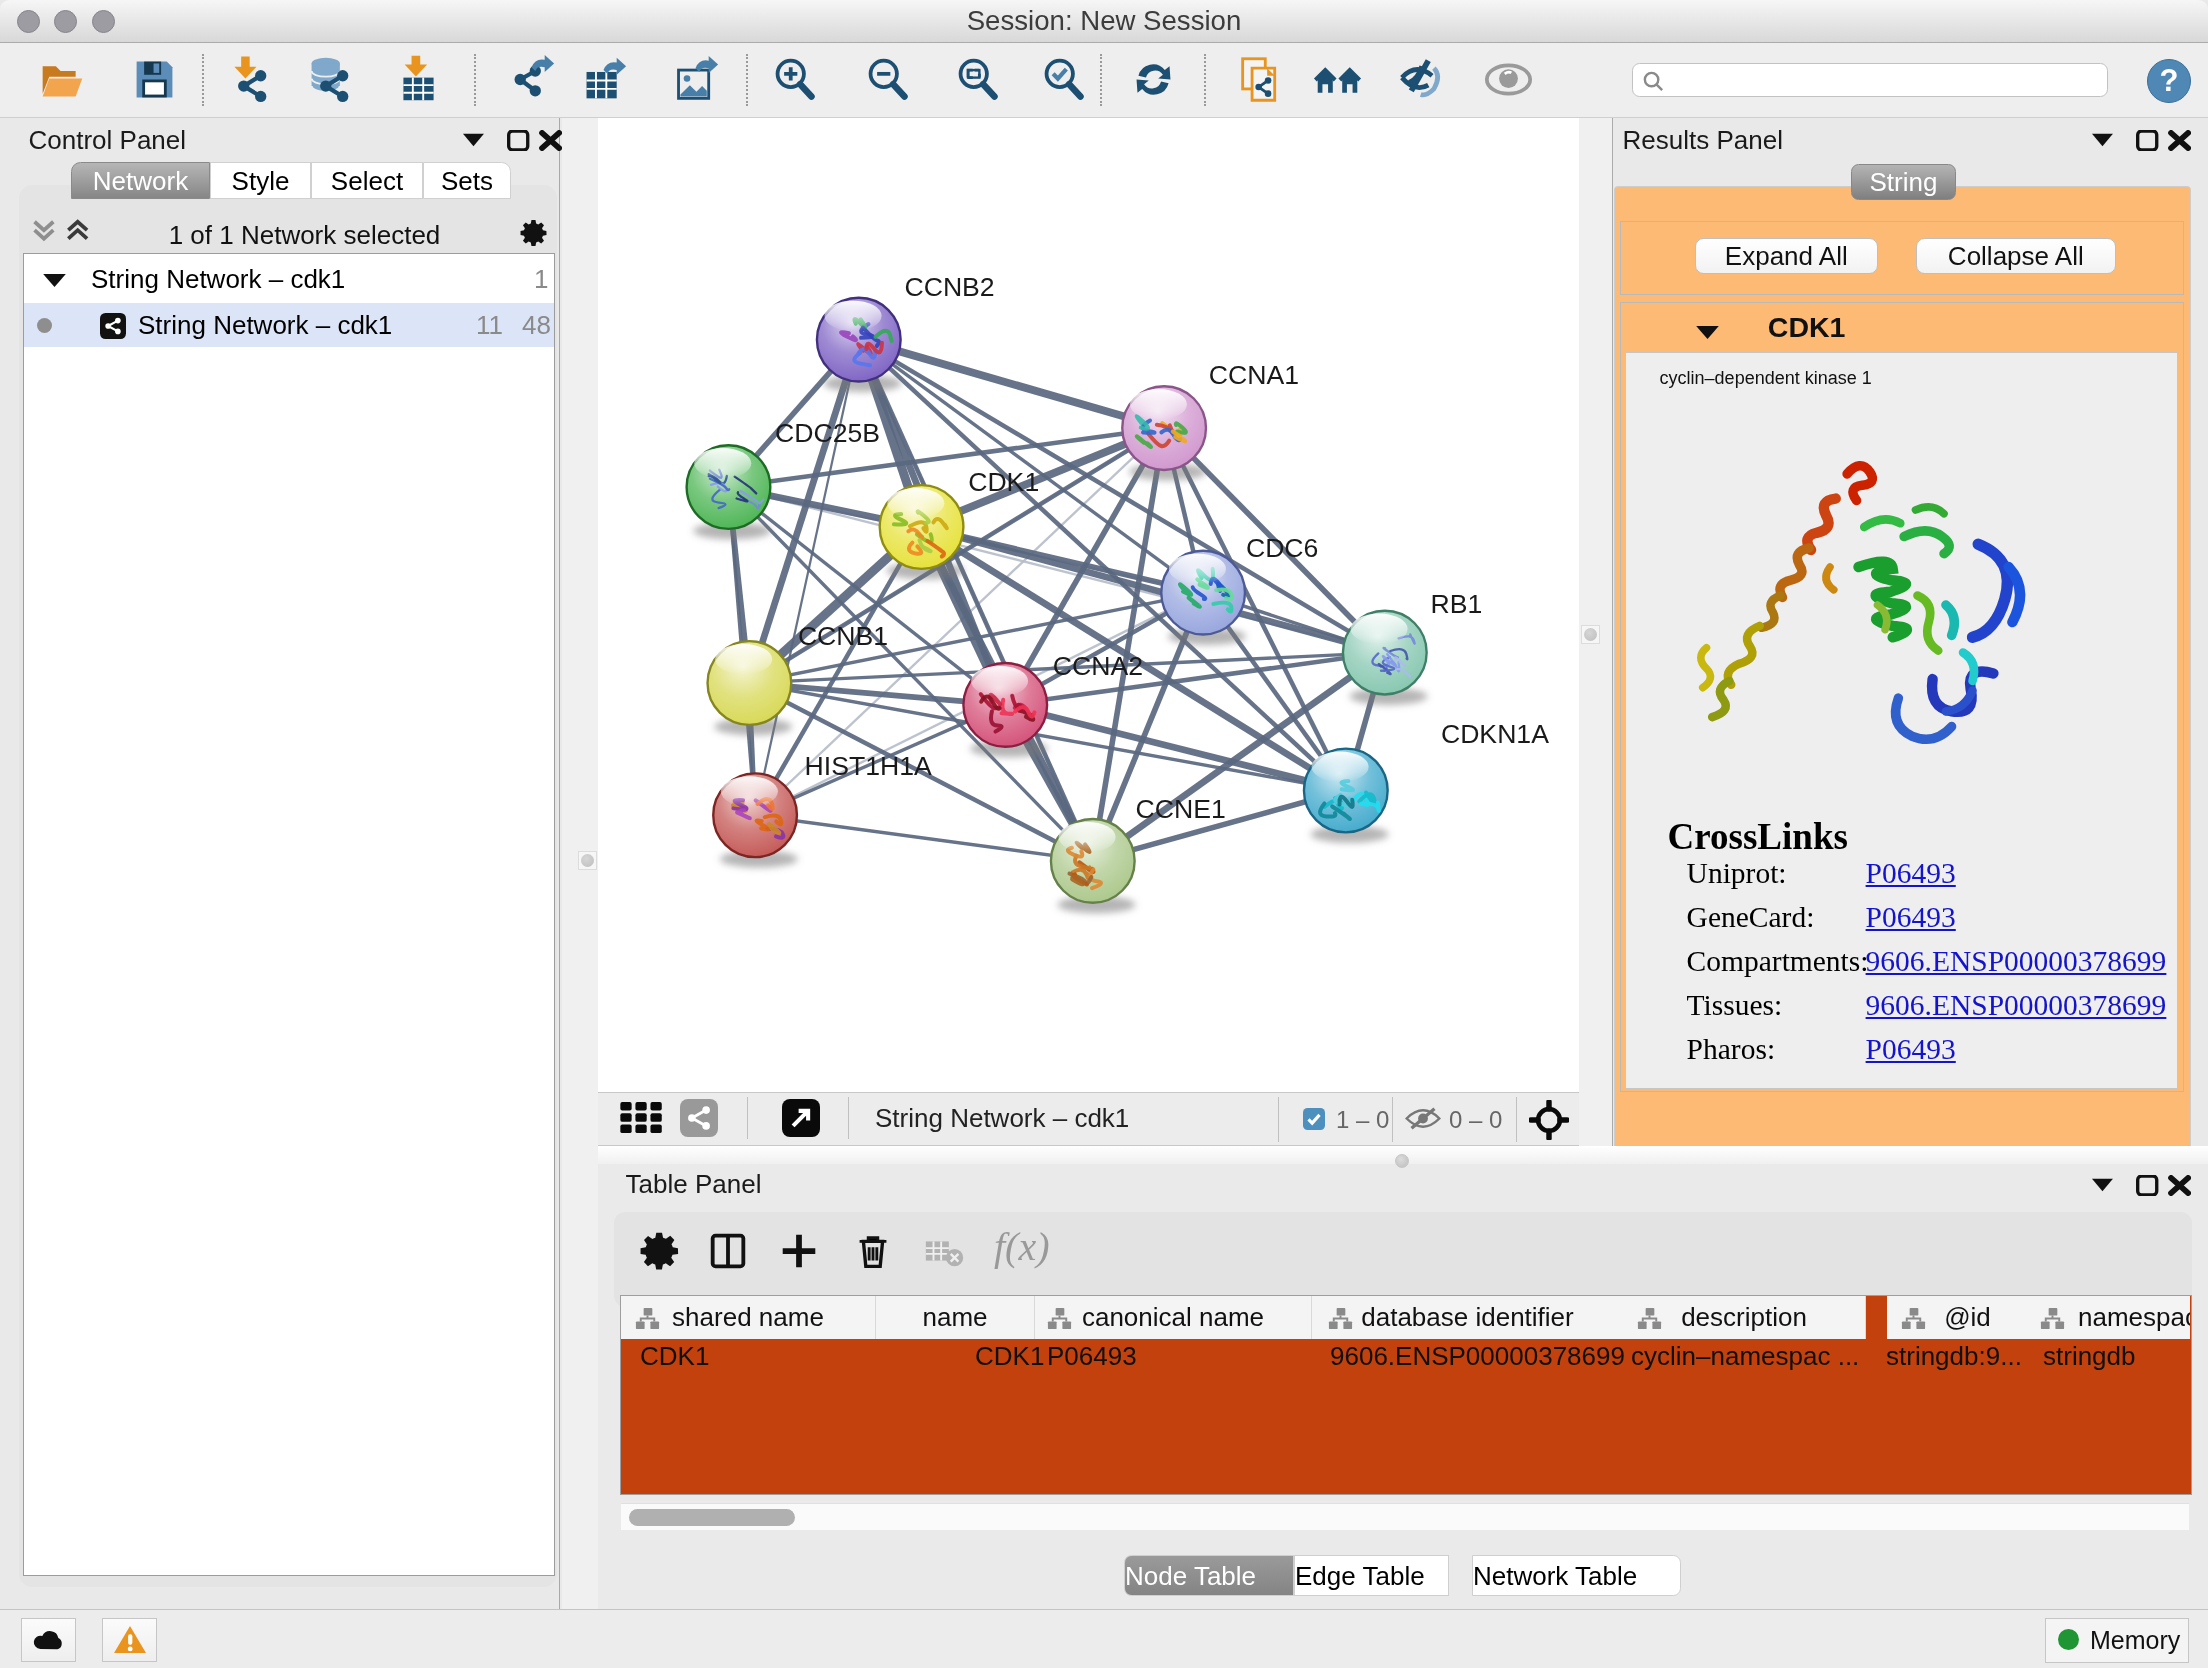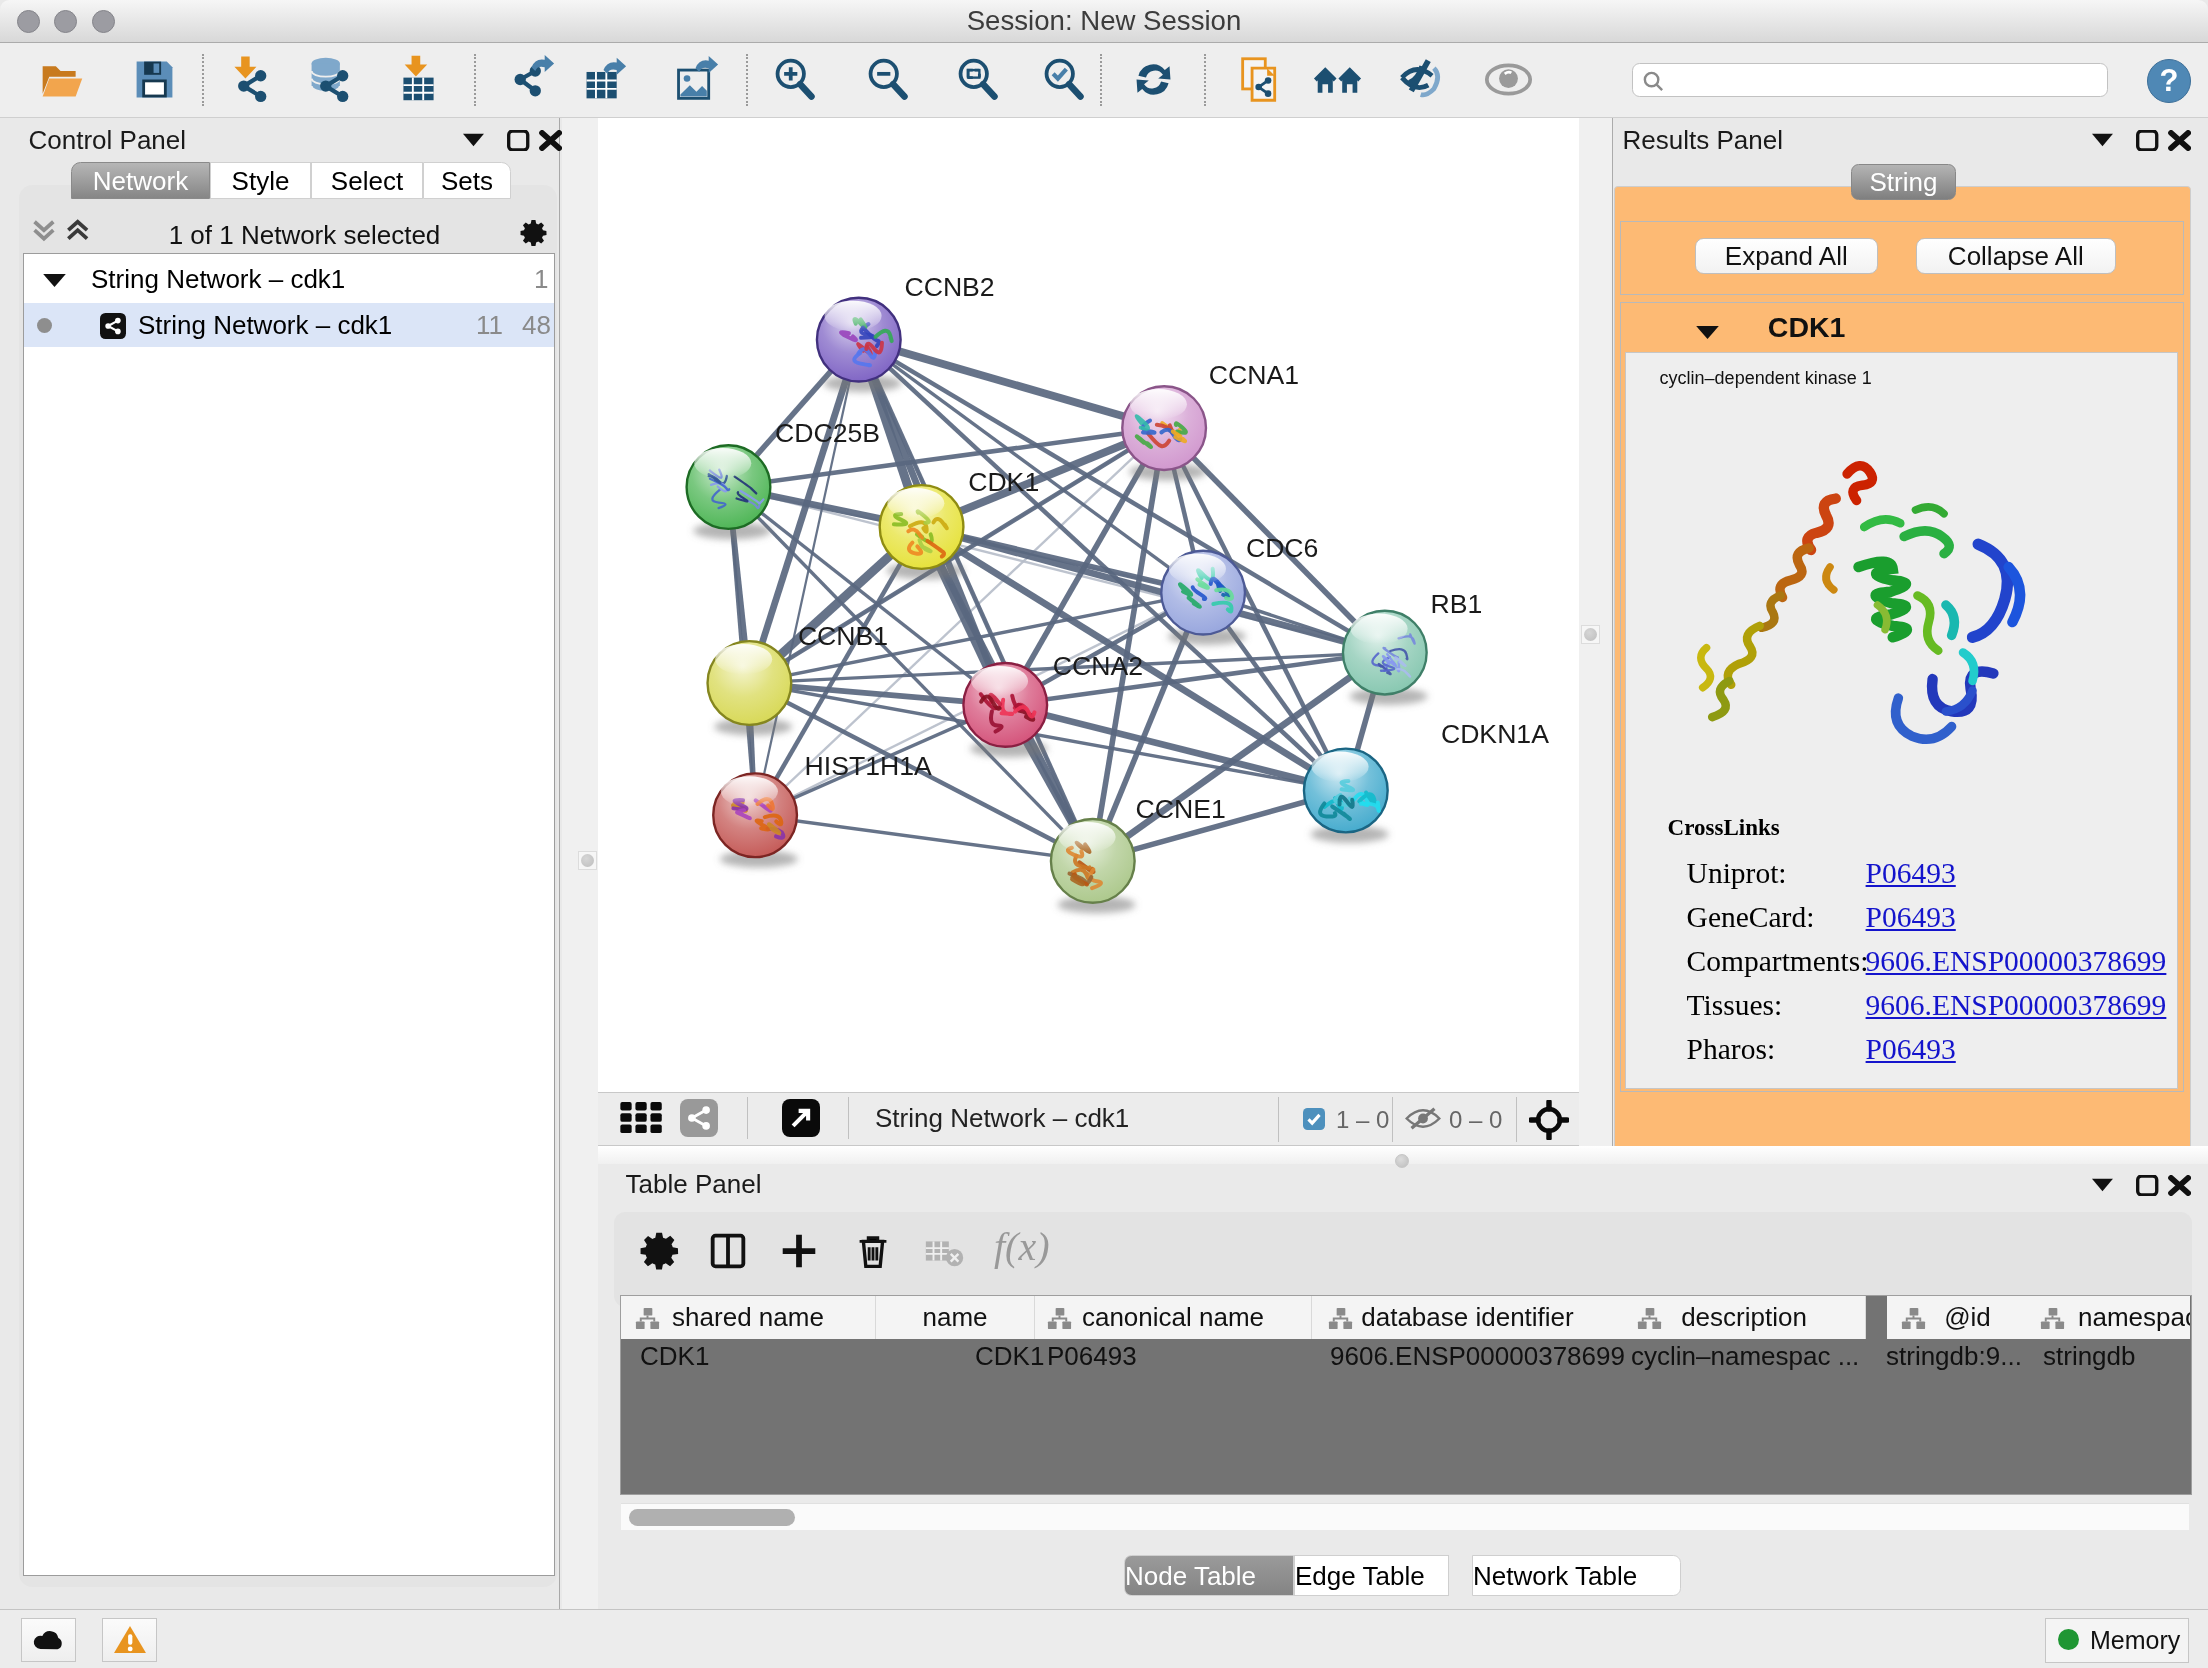--- a/index.html
+++ b/index.html
@@ -43,21 +43,21 @@
 .rowsel { background:#dbe5f7; }
 .cnum { color:#8a8a8a; }
 
 
 .rbtn { position:absolute; height:36px; background:linear-gradient(#ffffff,#f2f2f2); border:1px solid #bfbfbf; border-radius:8.6px; font-size:26px; text-align:center; color:#111; }
 .serif { font-family:"Liberation Serif", serif; }
 a.link { color:#1414cc; text-decoration:underline; }
 
 
 #tptoolbar { position:absolute; left:16px; top:48px; width:1578px; height:95px; background:#e3e3e3; border-radius:11.4px; }
-#tablebox { position:absolute; left:22px; top:131px; width:1572px; height:200px; background:#737373; border:1.9px solid #9e9e9e; }
+#tablebox { position:absolute; left:22px; top:131px; width:1572px; height:200px; background:#c2410c; border:1.9px solid #9e9e9e; }
 .th { position:absolute; top:0; height:43px; border-right:1.9px solid #d9d9d9; font-size:26px; color:#111; text-align:center; line-height:43px; background:#f4f4f4; overflow:hidden; }
 .hicon { position:absolute; top:8.6px; }
 .td { position:absolute; top:45px; height:42px; font-size:26px; color:#111; }
 .btab { position:absolute; top:391px; height:41px; background:#fff; border:1px solid #cfcfcf; font-size:26px; text-align:left; line-height:40px; color:#000; }
 .btabsel { background:linear-gradient(#9a9a9a,#848484); color:#fff; }
 .sbtn { position:absolute; top:7.6px; width:55px; height:44px; background:linear-gradient(#fbfbfb,#eeeeee); border:1.9px solid #c6c6c6; }
 </style>
 </head>
 <body>
 
@@ -690,21 +690,21 @@
             <path d="M316 96 q40 16 28 58 q-10 34 -34 40" stroke="#2244cc" stroke-width="12" fill="none" stroke-linecap="round"></path>
             <path d="M348 120 q22 24 4 58" stroke="#1c55dd" stroke-width="11" fill="none" stroke-linecap="round"></path>
             <path d="M268 238 q-4 30 20 34 q26 4 20 -24 q-4 -24 24 -16" stroke="#2338bb" stroke-width="11" fill="none" stroke-linecap="round"></path>
             <path d="M232 258 q-10 28 14 40 q24 10 42 -10" stroke="#3060cc" stroke-width="10" fill="none" stroke-linecap="round"></path>
             <path d="M300 210 q16 10 10 30" stroke="#22cccc" stroke-width="9" fill="none" stroke-linecap="round"></path>
             <path d="M210 160 q14 10 8 26" stroke="#88bb33" stroke-width="8" fill="none" stroke-linecap="round"></path>
             <path d="M160 120 q-10 14 4 24" stroke="#cc8811" stroke-width="8" fill="none" stroke-linecap="round"></path>
             <path d="M250 60 q18 -8 30 4" stroke="#33aa33" stroke-width="8" fill="none" stroke-linecap="round"></path>
             <path d="M310 250 q-8 20 -28 22" stroke="#2a50cc" stroke-width="9" fill="none" stroke-linecap="round"></path>
           </svg>
-        <div class="serif" style="position:absolute;left:42px;top:462px;font-size:23px;font-weight:bold;color:#000;">CrossLinks</div>
+        <div class="serif" style="position:absolute;left:42px;top:462px;font-size:37px;font-weight:bold;color:#000;">CrossLinks</div>
         <div class="serif" style="position:absolute;left:61px;top:498px;font-size:29.5px;color:#000;line-height:44px;">
           <div>Uniprot:</div>
             <div>GeneCard:</div>
             <div>Compartments:</div>
             <div>Tissues:</div>
             <div>Pharos:</div>
         </div>
         <div class="serif" style="position:absolute;left:240px;top:498px;font-size:29.5px;line-height:44px;">
           <div><a class="link">P06493</a></div>
             <div><a class="link">P06493</a></div>

